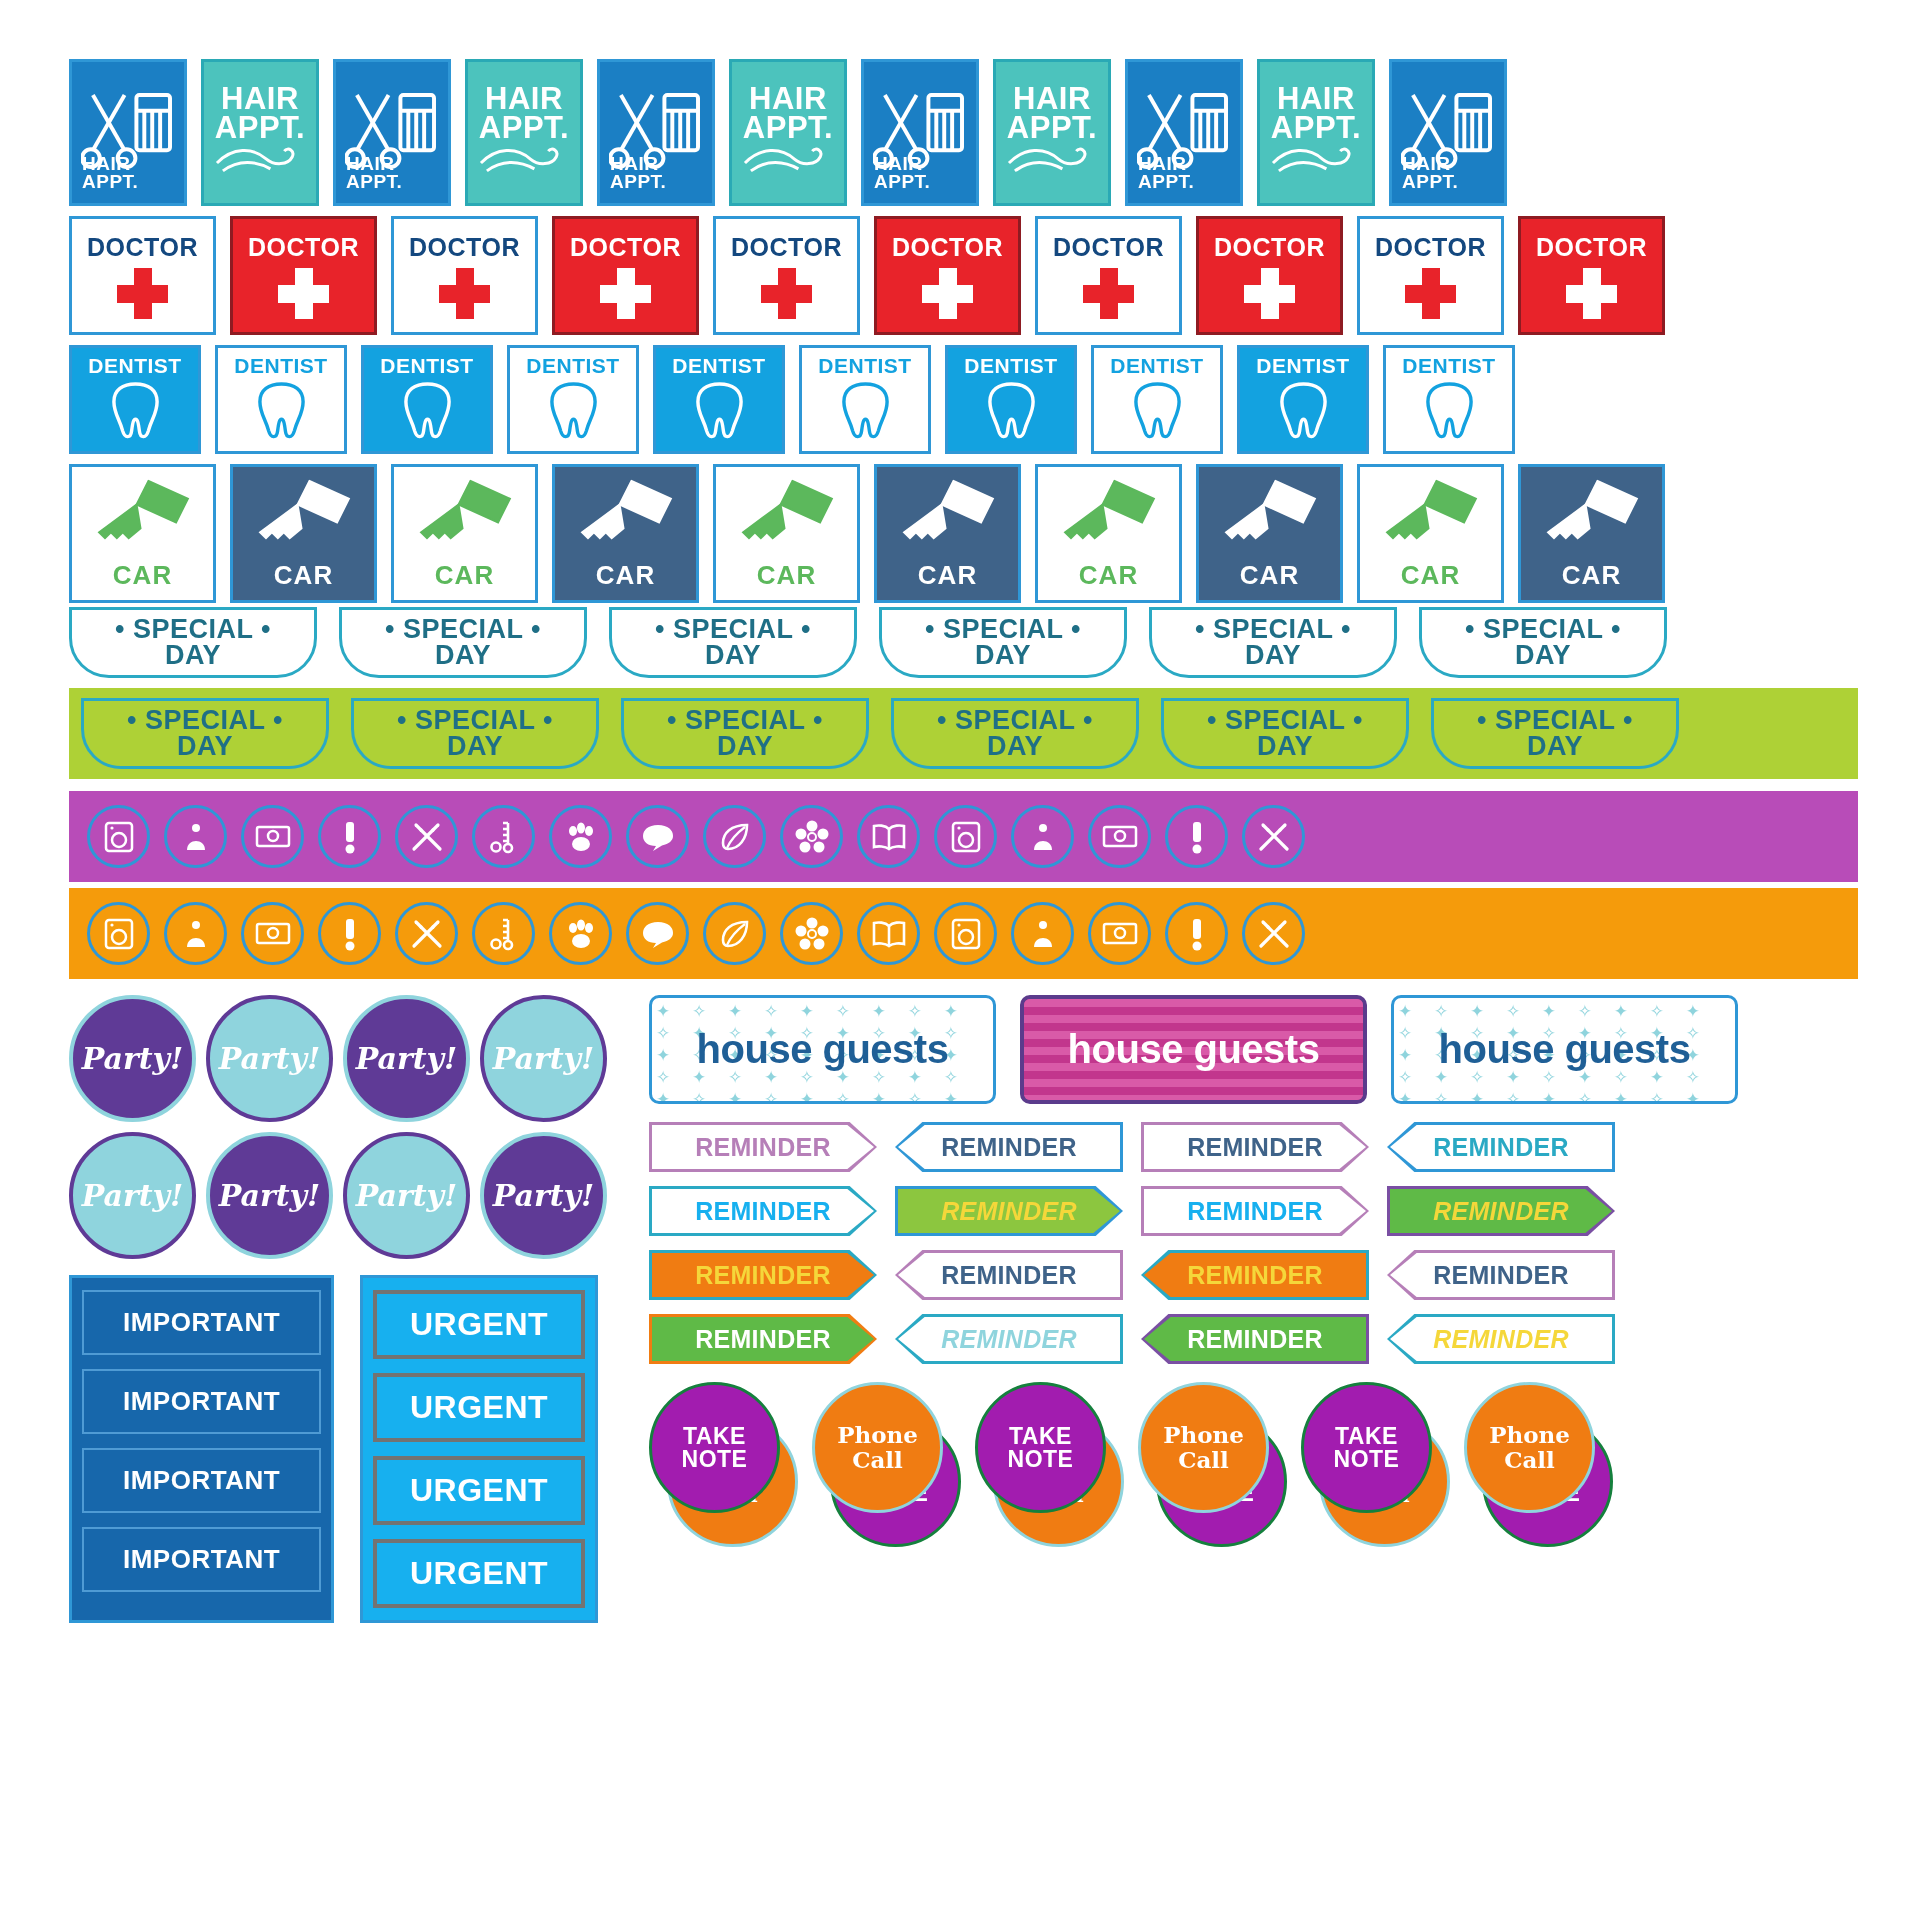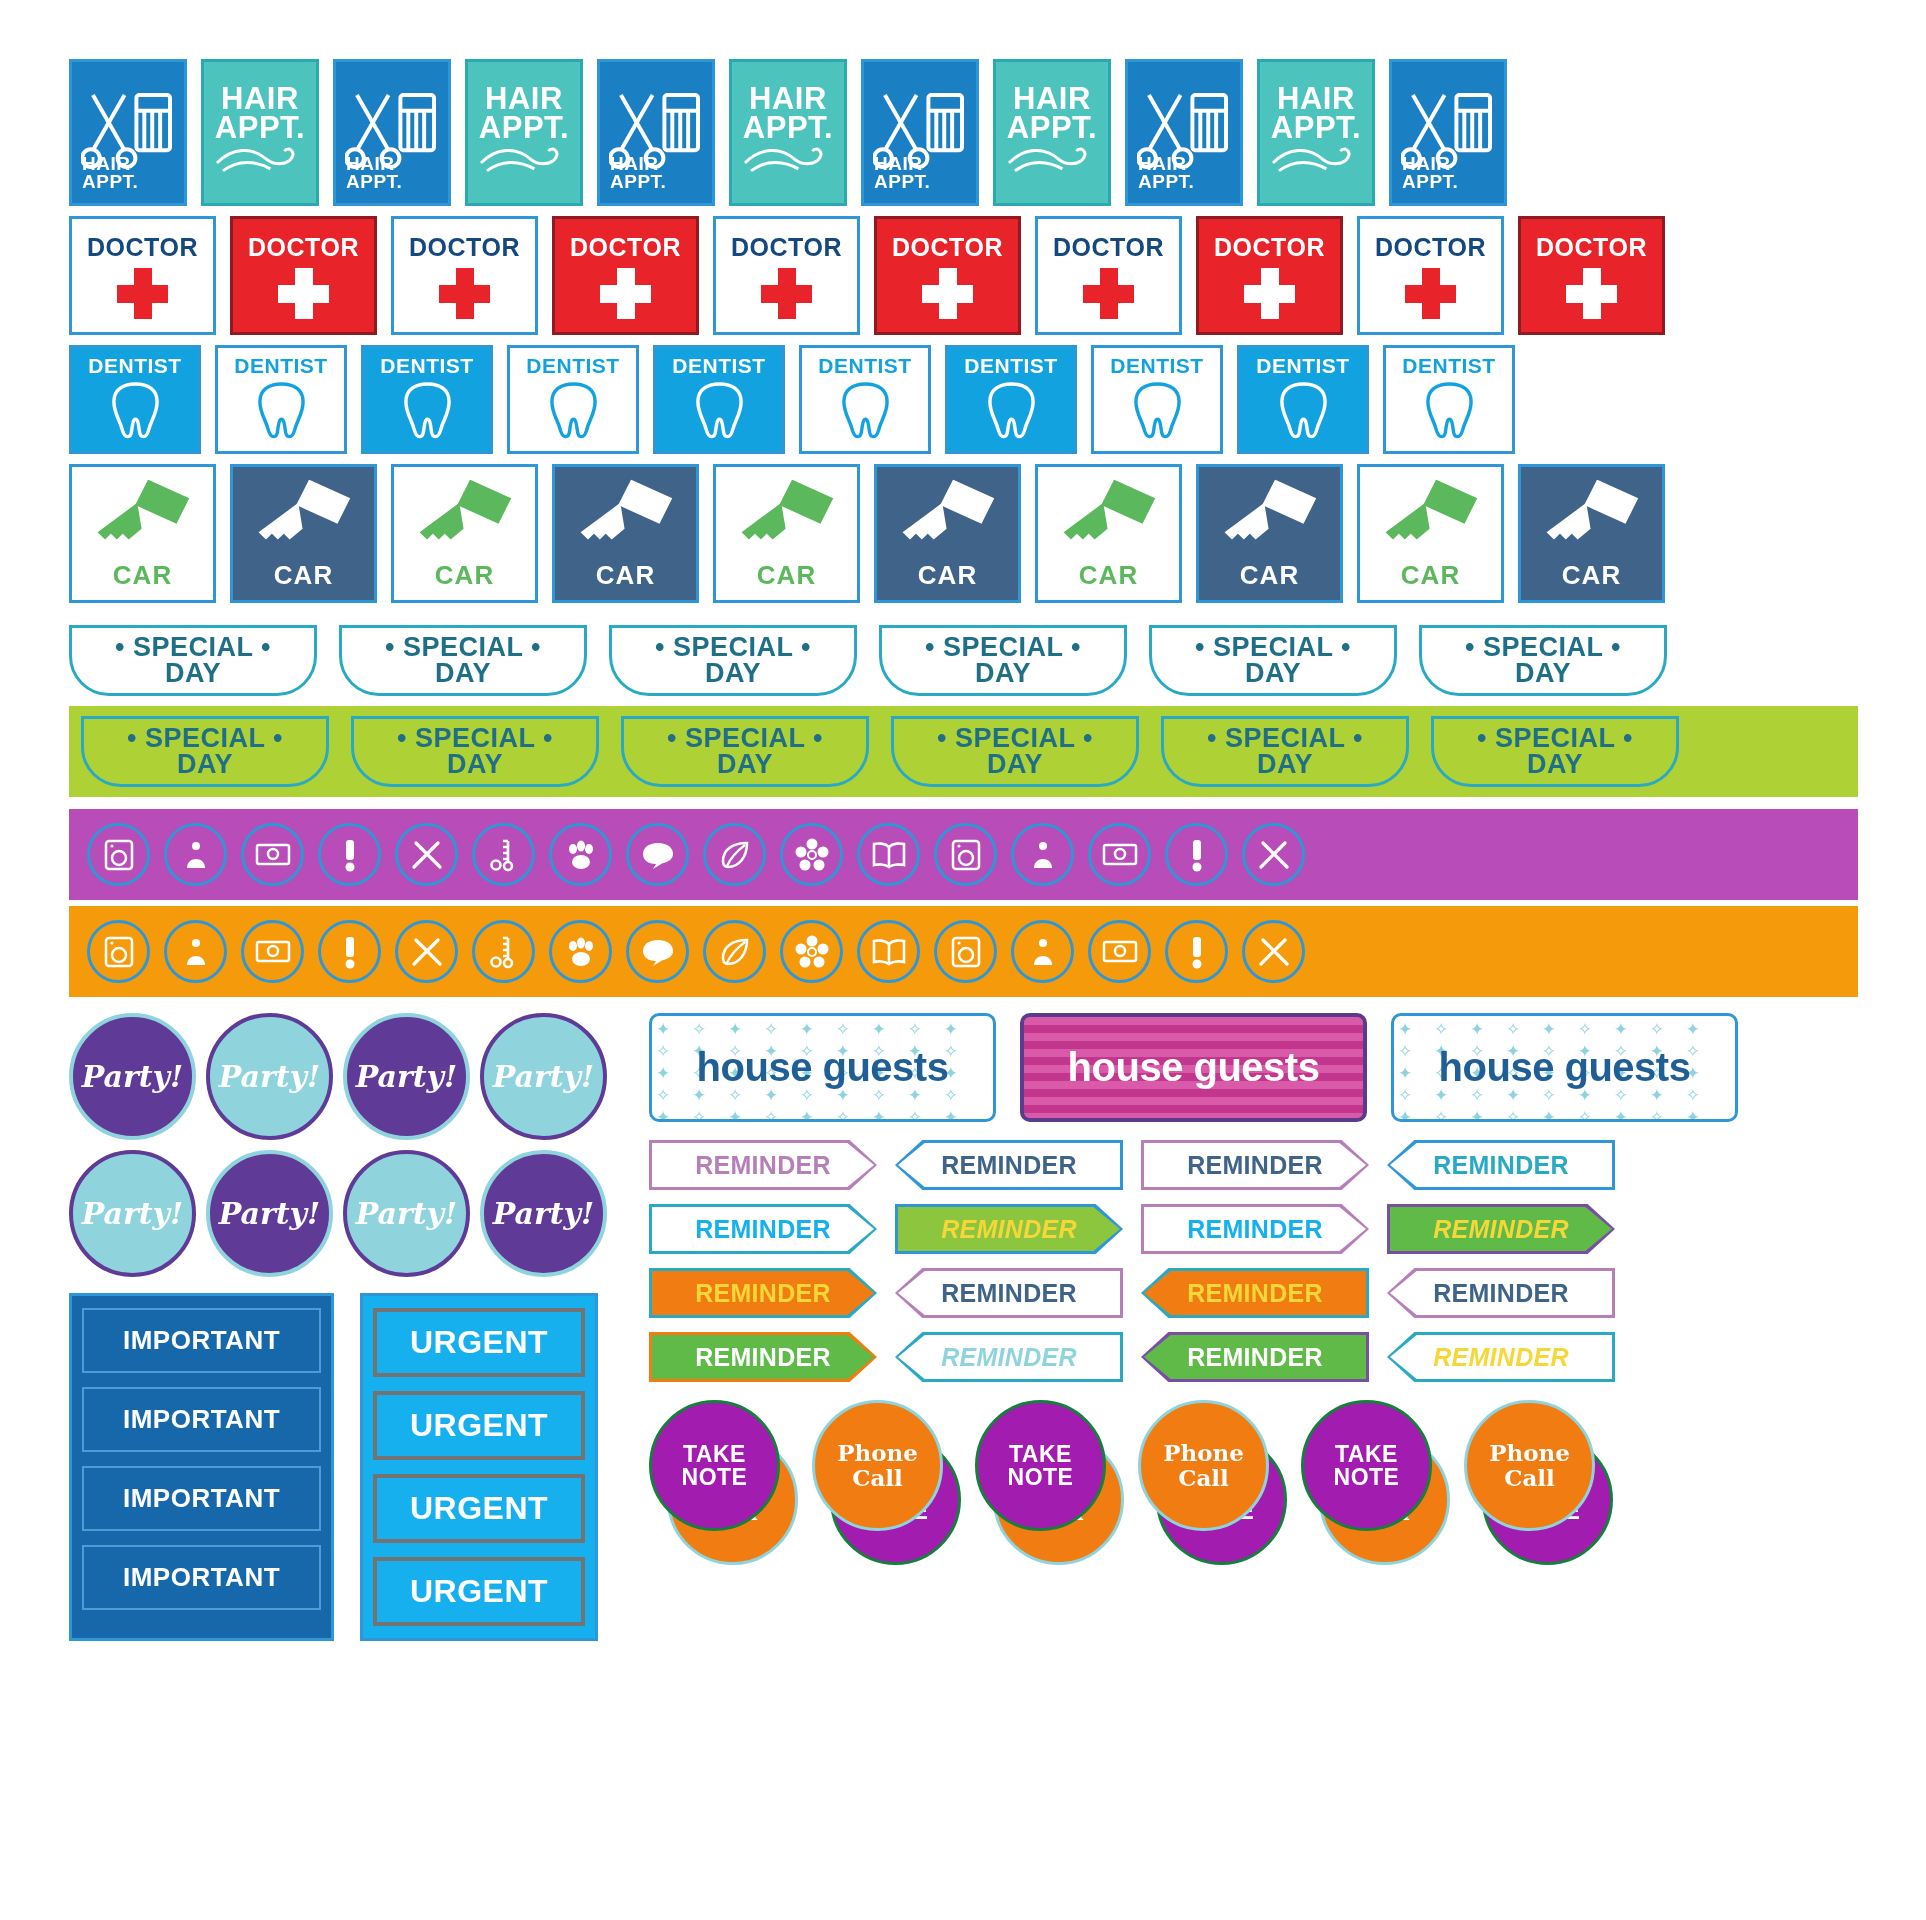--- a/index.html
+++ b/index.html
@@ -37,21 +37,21 @@
   
   .dent-row{gap:14px;margin-bottom:10px;}
   .dent{width:132px;height:109px;box-sizing:border-box;display:flex;flex-direction:column;align-items:center;justify-content:center;gap:2px;}
   .dent.blue{background:#13a2e0;border:3px solid #2f97d6;}
   .dent.white{background:#ffffff;border:3px solid #2f97d6;}
   .dent .label{font-weight:bold;font-size:21px;letter-spacing:0.5px;}
   .dent.blue .label{color:#ffffff;}
   .dent.white .label{color:#13a2e0;}
 
   
-  .car-row{gap:14px;margin-bottom:22px;}
+  .car-row{gap:14px;margin-bottom:4px;}
   .car{width:147px;height:139px;box-sizing:border-box;display:flex;flex-direction:column;align-items:center;justify-content:center;gap:4px;}
   .car.white{background:#ffffff;border:3px solid #2f97d6;}
   .car.navy{background:#3f6389;border:3px solid #2f97d6;}
   .car .label{font-weight:bold;font-size:26px;letter-spacing:1px;}
   .car.white .label{color:#5cb85c;}
   .car.navy .label{color:#ffffff;}
 
   
   .sd-row{gap:22px;margin-bottom:10px;}
   .sd{width:248px;height:71px;box-sizing:border-box;border:3px solid #2aa9c4;border-radius:0 0 40px 40px;background:#ffffff;display:flex;align-items:center;justify-content:center;}

